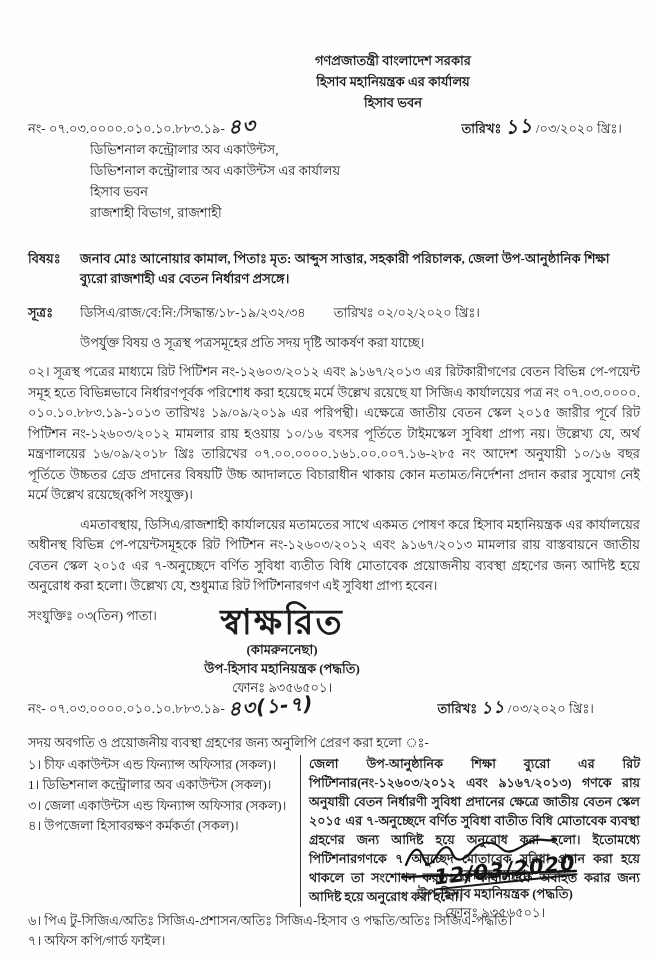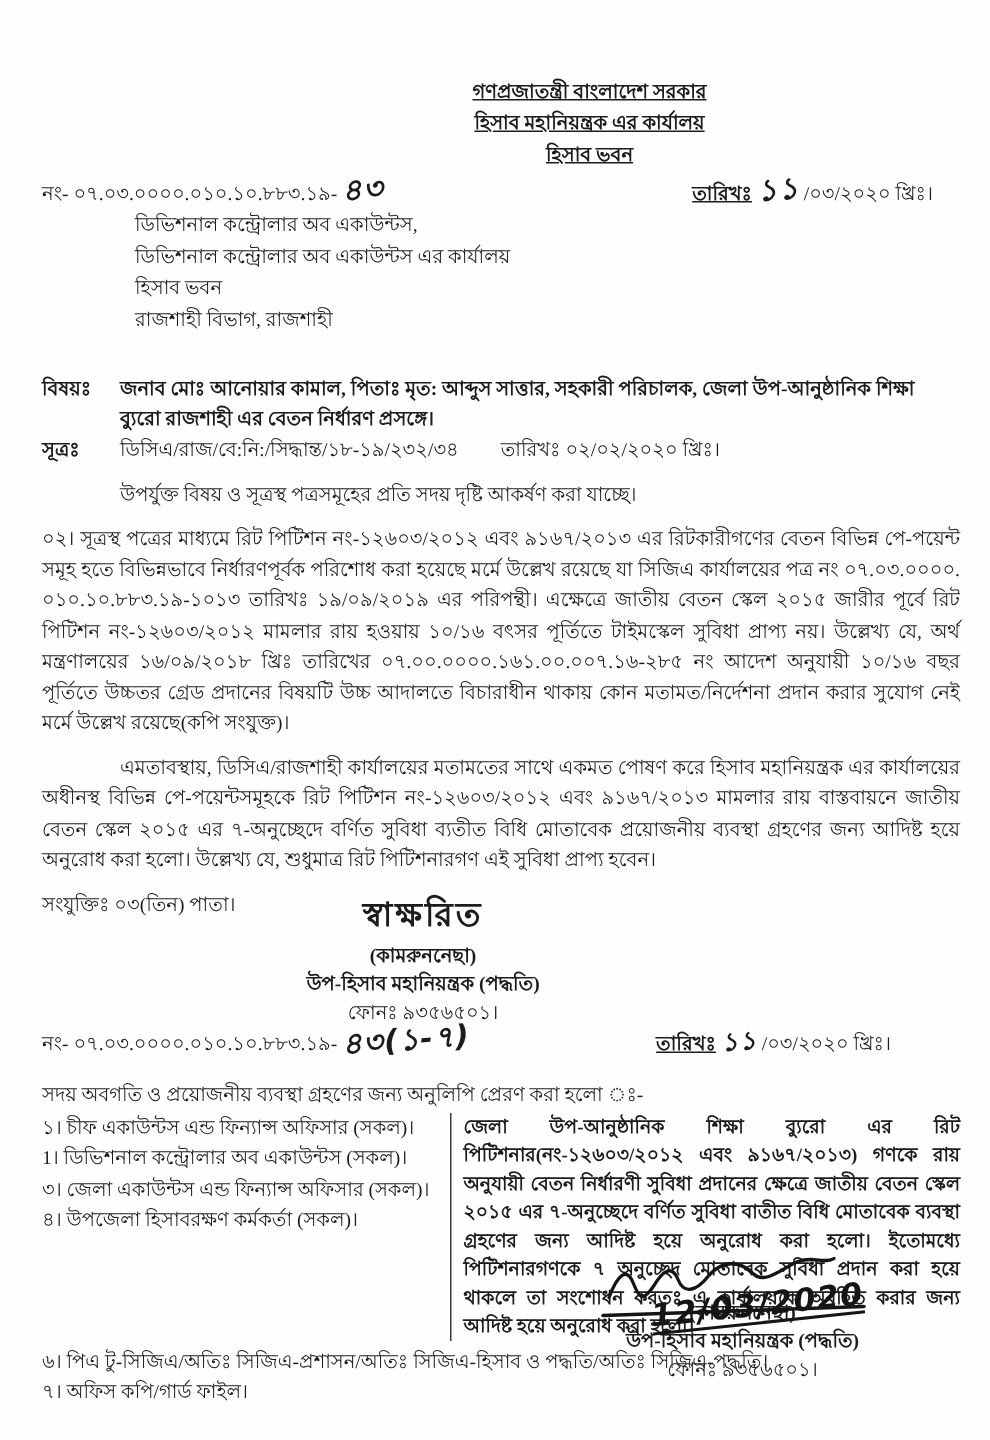--- a/index.html
+++ b/index.html
@@ -10,21 +10,21 @@
     background:#fefefe;
     box-sizing:border-box;
     padding:50px 20px 0 28px;
     font-family:"Liberation Serif","DejaVu Serif",serif;
     font-size:13px;
     line-height:20px;
     color:#1c1c1c;
     overflow:hidden;
   }
   .center{text-align:center;}
-  .bold{font-weight:bold;text-decoration:underline;}
+  .bold{font-weight:bold;}
   .header-block{width:430px;margin:0 auto 0 150px;line-height:21px;}
   .header-block div{white-space:nowrap;}
 
   
   .logo{position:absolute;top:48px;right:42px;width:140px;height:88px;}
 
   
   .hand{
     font-family:"DejaVu Sans",sans-serif;
     font-weight:bold;font-style:italic;
@@ -33,31 +33,31 @@
     letter-spacing:1px;
   }
   .hand.small{font-size:17px;}
 
   .memo-row{display:flex;justify-content:space-between;margin-top:6px;align-items:flex-end;}
   .to-label{margin-top:12px;}
   .addr{margin-left:62px;line-height:21px;}
   .subject-row{display:flex;margin-top:26px;font-weight:bold;}
   .subject-row .lbl{width:52px;flex:none;}
   .subject-row .txt{flex:1;line-height:20px;}
-  .ref-row{display:flex;margin-top:1px;}
+  .ref-row{display:flex;margin-top:14px;}
   .ref-row .lbl{width:52px;flex:none;font-weight:bold;}
   .ref-row .dt{margin-left:28px;}
   .salutation{margin:10px 0 0 52px;}
   .para{margin-top:9px;text-align:justify;line-height:20.5px;}
   .para.indent{text-indent:52px;}
 
   .sign-row{display:flex;justify-content:flex-start;margin-top:9px;}
   .sign-block{width:250px;text-align:center;margin-right:28px;line-height:19px;}
   .stamp{
-    font-size:22px;font-weight:bold;line-height:34px;
+    font-size:35px;font-weight:bold;line-height:34px;
     font-family:Liberation Serif, serif;letter-spacing:2px;
   }
   .sign-block .nm,.sign-block .dsg{font-weight:bold;}
 
   .memo2-row{display:flex;justify-content:space-between;align-items:flex-end;margin-top:2px;}
   .cc-intro{margin-top:14px;}
   .cc-cols{display:flex;margin-top:2px;}
   .cc-left{width:268px;flex:none;line-height:20.5px;}
   .cc-right{
     flex:1;border-left:1.3px solid #3a3a3a;

